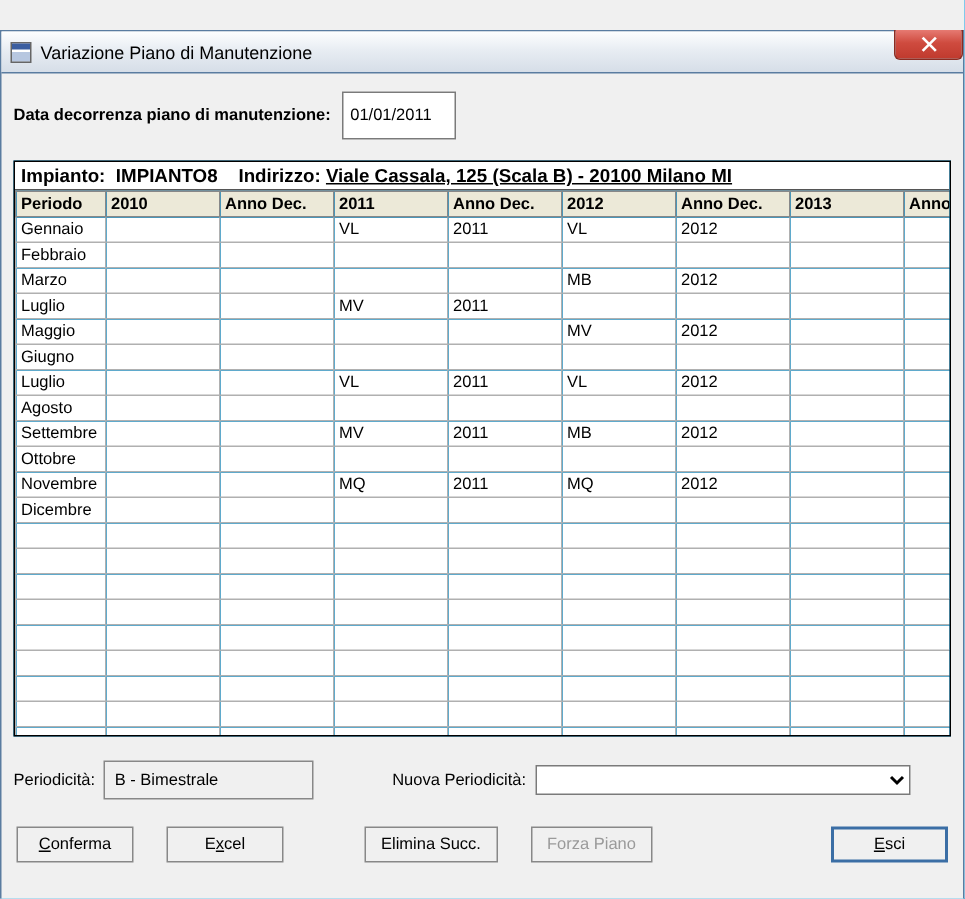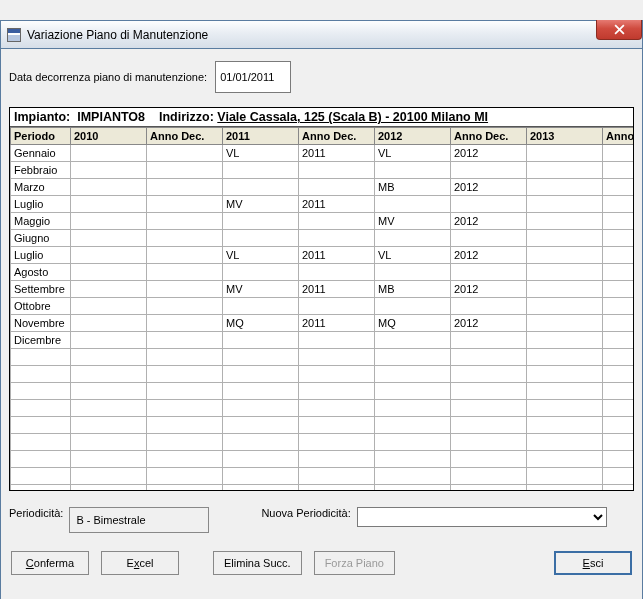--- a/index.html
+++ b/index.html
@@ -45,21 +45,21 @@
     cursor: pointer;
   }
   .titlebar .close svg { width: 11px; height: 11px; }
 
   .client {
     flex: 1; padding: 6px 8px 8px 8px;
     display: flex; flex-direction: column;
   }
 
   .daterow { display: flex; align-items: center; gap: 8px; margin: 6px 0 14px 0; }
-  .daterow label { font-size: 11px; }
+  .daterow label { font-size: 11px; font-weight: bold; }
   .daterow input {
     width: 76px; height: 32px; font-size: 11px;
     border: 1px solid #7a7a7a; background: #fff; padding: 1px 4px;
   }
 
   .grid-wrap {
     border: 1px solid #000;
     background: #0ea5e9;
     height: 384px;
     display: flex; flex-direction: column;
@@ -86,35 +86,35 @@
     background: #ece9d8; font-weight: bold; color: #000;
     border-color: #888;
   }
   table.grid td { background: #fff; }
   td.vl-green { background: #7fd77f; text-align: center; }
   td.vl-yellow { background: #ffff66; text-align: center; }
 
   .grid-scroll { flex: 1; overflow: hidden; }
 
   .period-row {
-    display: flex; margin-top: 16px; gap: 6px;
+    display: flex; align-items: center; margin-top: 16px; gap: 6px;
   }
   .period-row .label { font-size: 11px; }
   .period-row .readonly-box {
     height: 16px; border: 1px solid #888; background: #f0f0f0;
     padding: 12px 6px; font-size: 11px; min-width: 140px;
     display: flex; align-items: center;
   }
   .period-row select {
     height: 20px; width: 250px; font-size: 11px;
     border: 1px solid #7a7a7a; background: #fff;
   }
 
   .button-row {
-    display: flex; gap: 12px; margin-top: 18px;
+    display: flex; gap: 22px; margin-top: 18px;
     padding: 0 2px;
   }
   .button-row button {
     height: 24px; min-width: 78px;
     font-size: 11px; background: #f0f0f0;
     border: 1px solid #888; cursor: pointer;
     padding: 0 10px;
   }
   .button-row button:disabled { color: #9a9a9a; cursor: default; }
   .button-row button.default {

